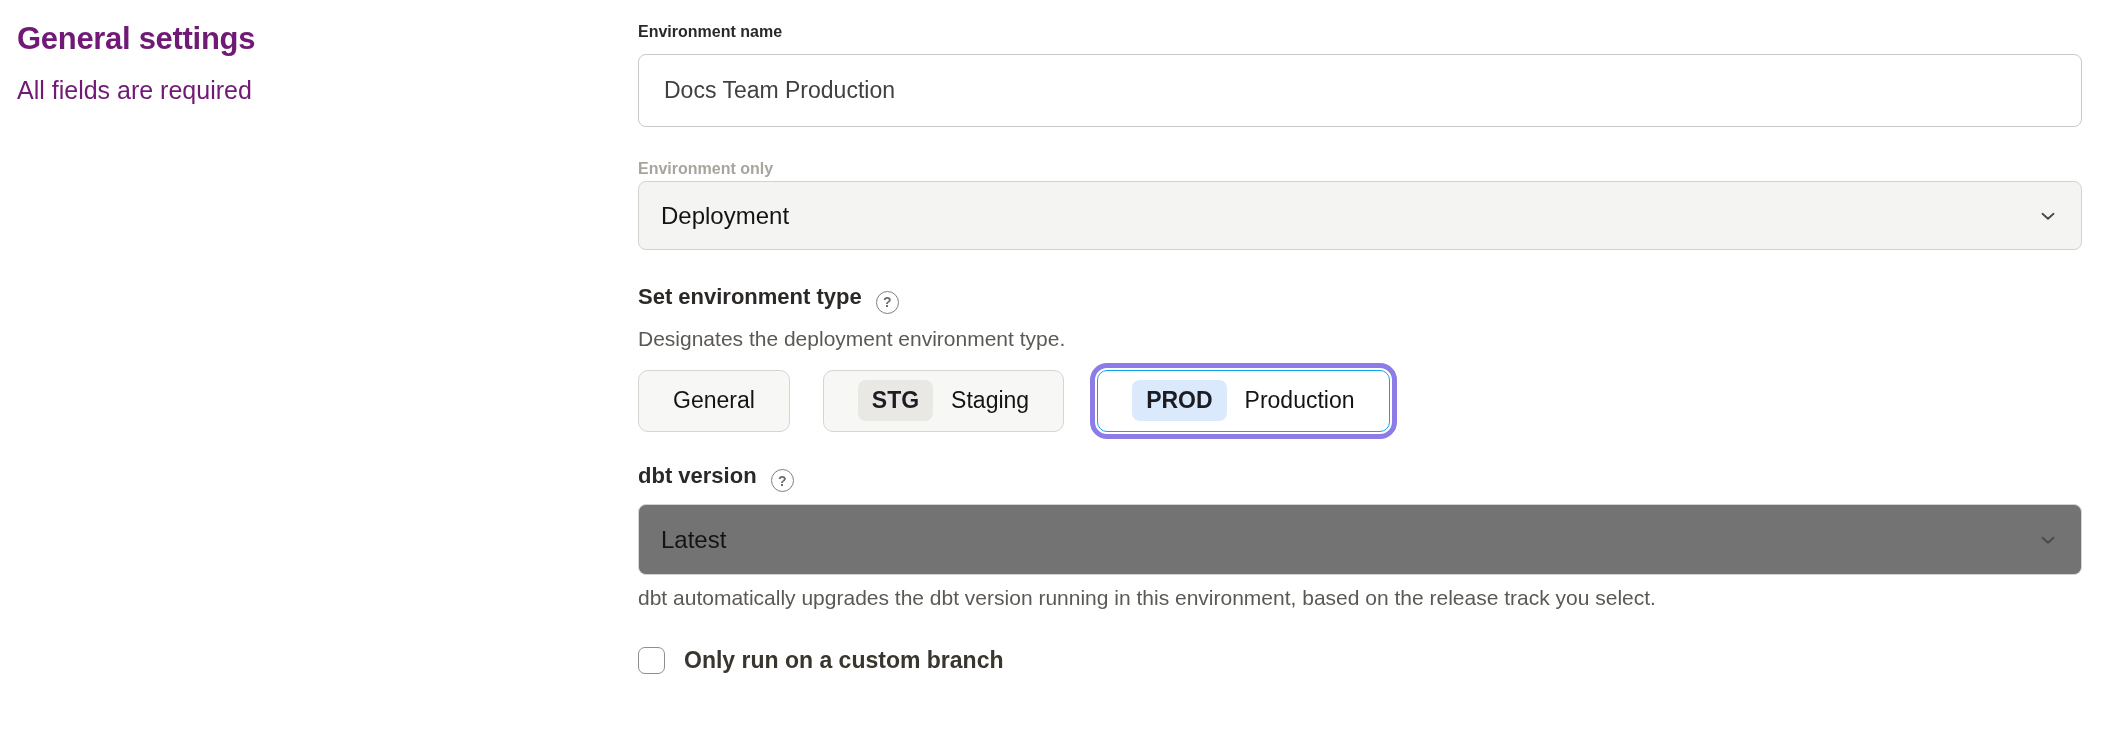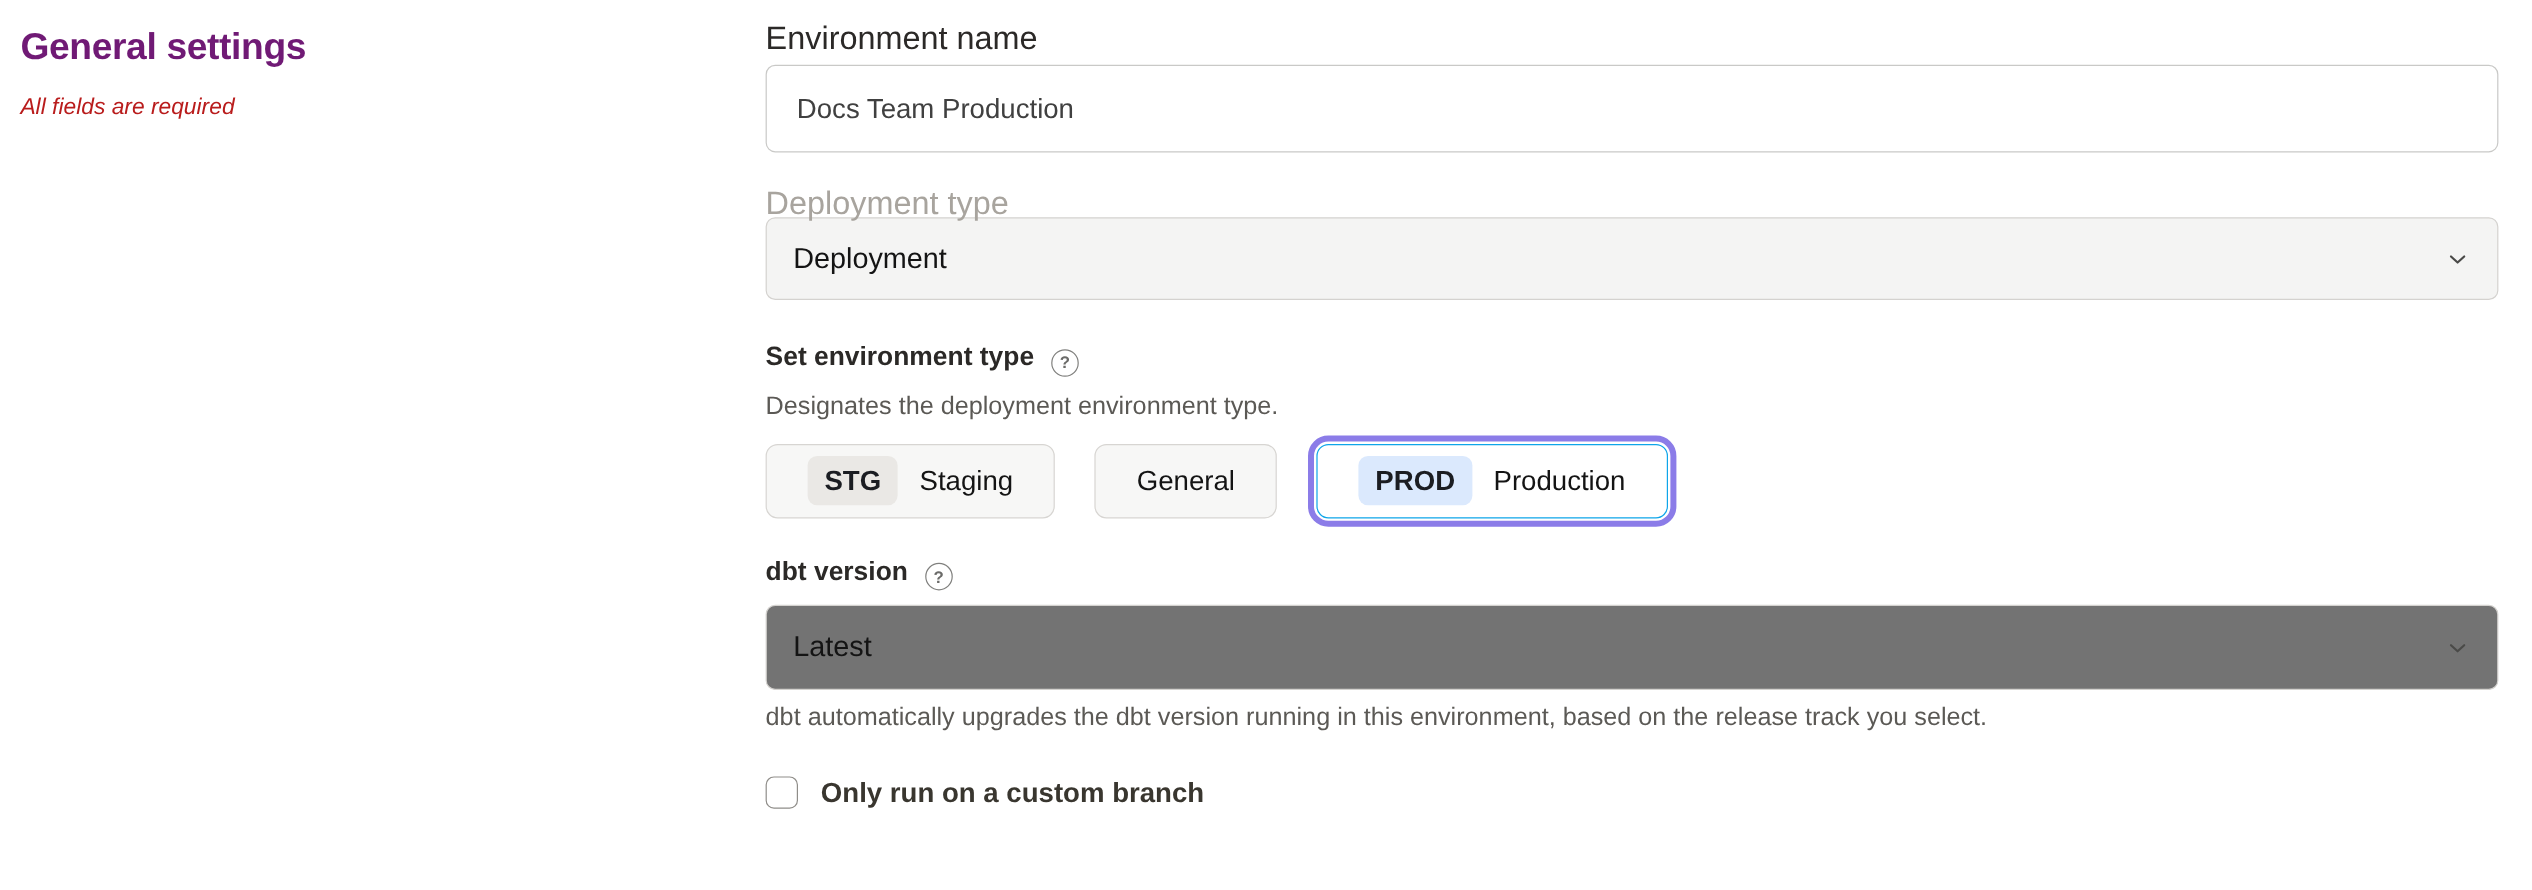--- a/index.html
+++ b/index.html
@@ -13,28 +13,28 @@
   }
   .canvas { position: absolute; inset: 0; }
 
   
   .intro { position: absolute; left: 17px; top: 20px; width: 560px; }
   .intro h1 {
     font-size: 31px; font-weight: 700; color: #701a75;
     letter-spacing: -0.3px; line-height: 38px;
   }
   .intro .sub {
-    margin-top: 20px; font-size: 19px; color: #b91c1c; line-height: 24px; font-style: italic;
+    margin-top: 20px; font-size: 25px; color: #701a75; line-height: 24px;
   }
 
   
   .form { position: absolute; left: 638px; top: 20px; width: 1444px; }
 
   .field-label {
-    font-size: 27px; font-weight: 400; color: #2b2927; line-height: 24px;
+    font-size: 16px; font-weight: 700; color: #2b2927; line-height: 24px;
   }
   .field-label.disabled { color: #a8a49e; }
   .field-label.strong { font-weight: 700; color: #2b2927; font-size: 22px; line-height: 26px; }
 
   .help-icon {
     display: inline-flex; align-items: center; justify-content: center;
     width: 23px; height: 23px; border: 1.5px solid #80807e; border-radius: 50%;
     font-size: 14px; font-weight: 700; color: #6b6b69;
     vertical-align: -3px; margin-left: 8px; line-height: 1;
   }
@@ -104,42 +104,42 @@
     <div class="sub">All fields are required</div>
   </div>
 
   <div class="form">
 
     
     <div class="field-label">Environment name</div>
     <input class="text-input" type="text" value="Docs Team Production" style="">
 
     
-    <div class="field-label disabled mt-label2">Deployment type</div>
+    <div class="field-label disabled mt-label2">Environment only</div>
     <div class="selectbox disabled">
       <span class="sel-value">Deployment</span>
       <svg class="chev" viewBox="0 0 24 24" fill="none">
         <path d="M6 9.5 L12 15 L18 9.5" stroke="#4a4a48" stroke-width="2" stroke-linecap="round" stroke-linejoin="round"></path>
       </svg>
     </div>
 
     
     <div class="field-label strong mt-head">
       <span>Set environment type</span>
       <span class="help-icon">?</span>
     </div>
     <div class="helper mt-desc" style="margin-top:13px;">Designates the deployment environment type.</div>
 
     <div class="btn-row">
       <button class="type-btn">
+        <span>General</span>
+      </button>
+      <button class="type-btn">
         <span class="badge" id="stg-badge" style="background: rgb(234, 232, 229);">STG</span>
         <span>Staging</span>
-      </button>
-      <button class="type-btn">
-        <span>General</span>
       </button>
       <button class="type-btn selected">
         <span class="badge" id="prod-badge" style="background: rgb(219, 233, 253);">PROD</span>
         <span>Production</span>
       </button>
     </div>
 
     
     <div class="field-label strong dbt-row">
       <span>dbt version</span>

